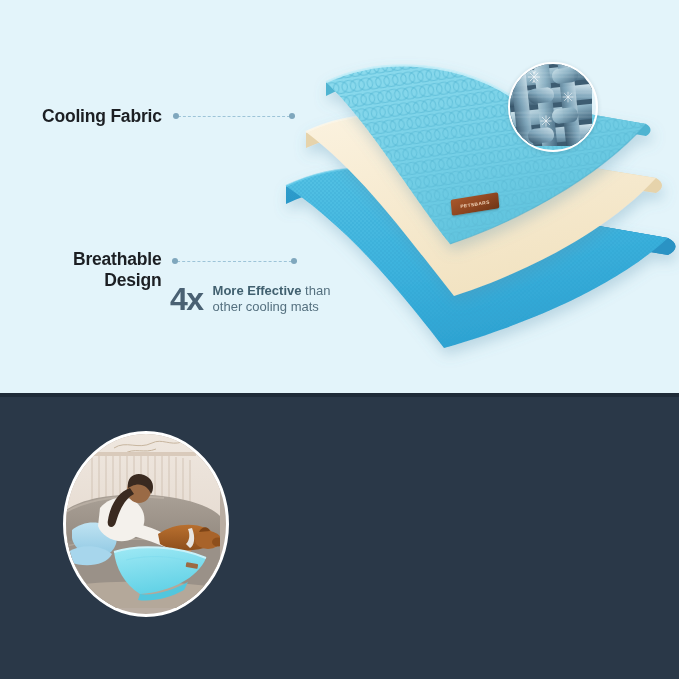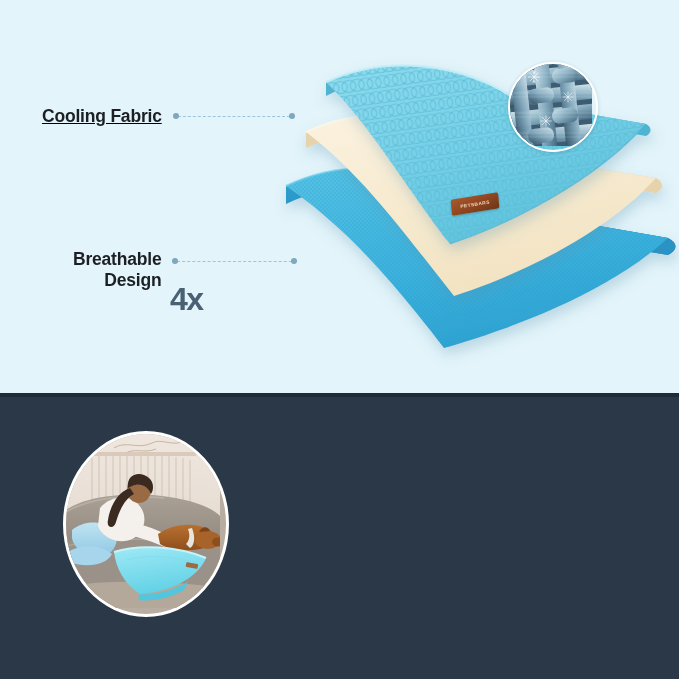--- a/index.html
+++ b/index.html
@@ -66,21 +66,21 @@
     width: 6px;
     height: 6px;
     border-radius: 50%;
     background: #7fa7bd;
     top: 50%;
     transform: translateY(-50%);
   }
   .connector .dot.start { left: 0; }
   .connector .dot.end { right: 0; }
 
-  #callout-cooling { left: 42px; top: 106px; text-decoration: underline; }
+  #callout-cooling { left: 42px; top: 106px; }
   #callout-cooling .connector { width: 122px; }
 
   #callout-soft { left: 78px; top: 154px; }
   #callout-soft .connector { width: 132px; }
 
   #callout-breathable { left: 73px; top: 220px; align-items: flex-start; margin-top: 29px; }
   #callout-breathable .connector { width: 125px; margin-top: 7px; }
 
   
   #mat-stack {
@@ -352,20 +352,22 @@
       <div class="connector">
         <span class="dash"></span>
           <span class="dot start"></span>
           <span class="dot end"></span>
       </div>
     </div>
 
     <div id="claim">
       <div class="multiplier">4x</div>
       <div class="claim-lines">
+        <div><span class="claim-strong">More Effective</span><span> than</span></div>
+        <div>other cooling mats</div>
       </div>
     </div>
   </div>
 
   <div id="bottom-section">
 
     <div id="photo-oval">
       <svg width="154" height="174" viewBox="0 0 154 174" xmlns="http://www.w3.org/2000/svg">
         <defs>
           <linearGradient id="wallG" x1="0" y1="0" x2="0" y2="1">

